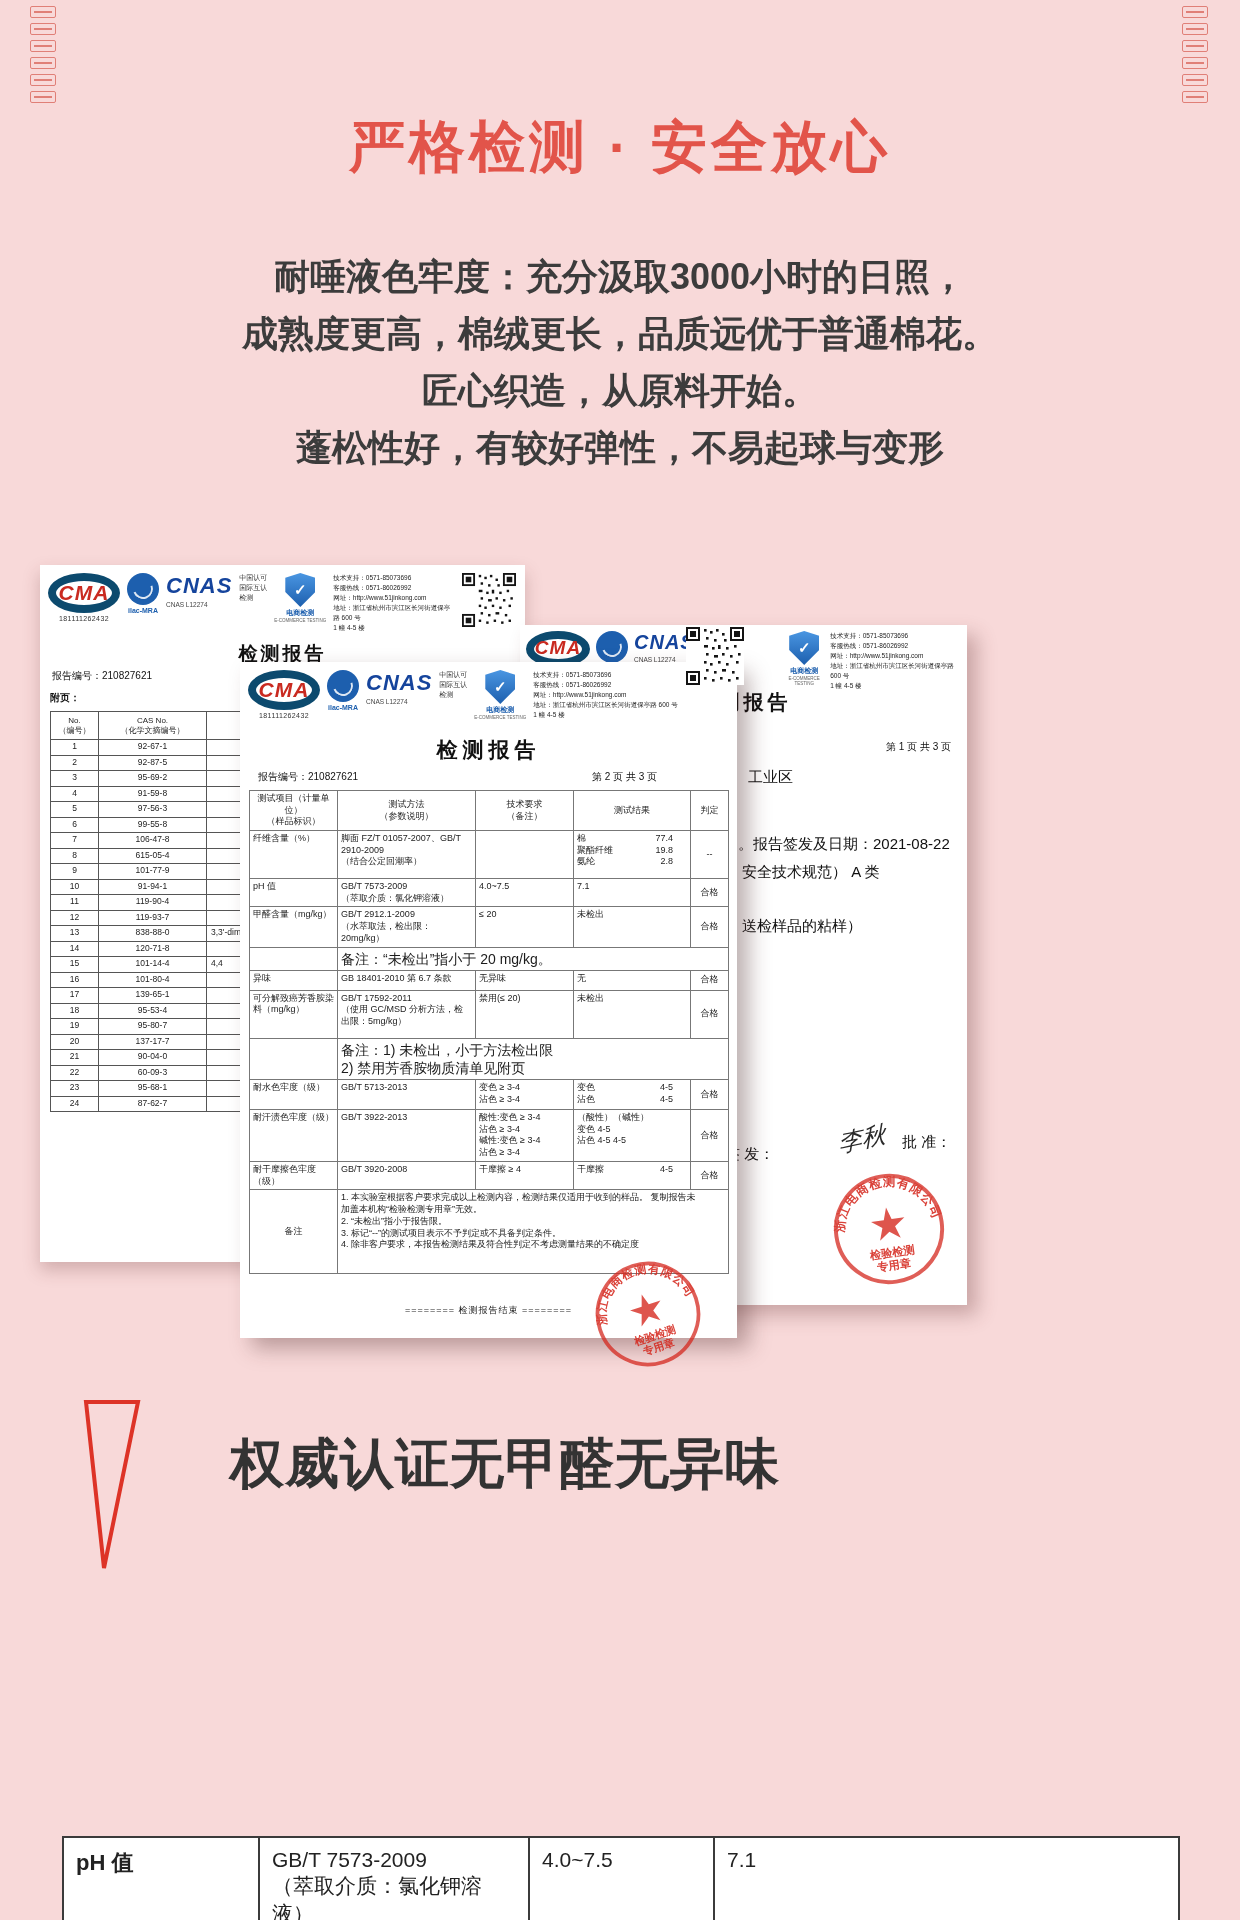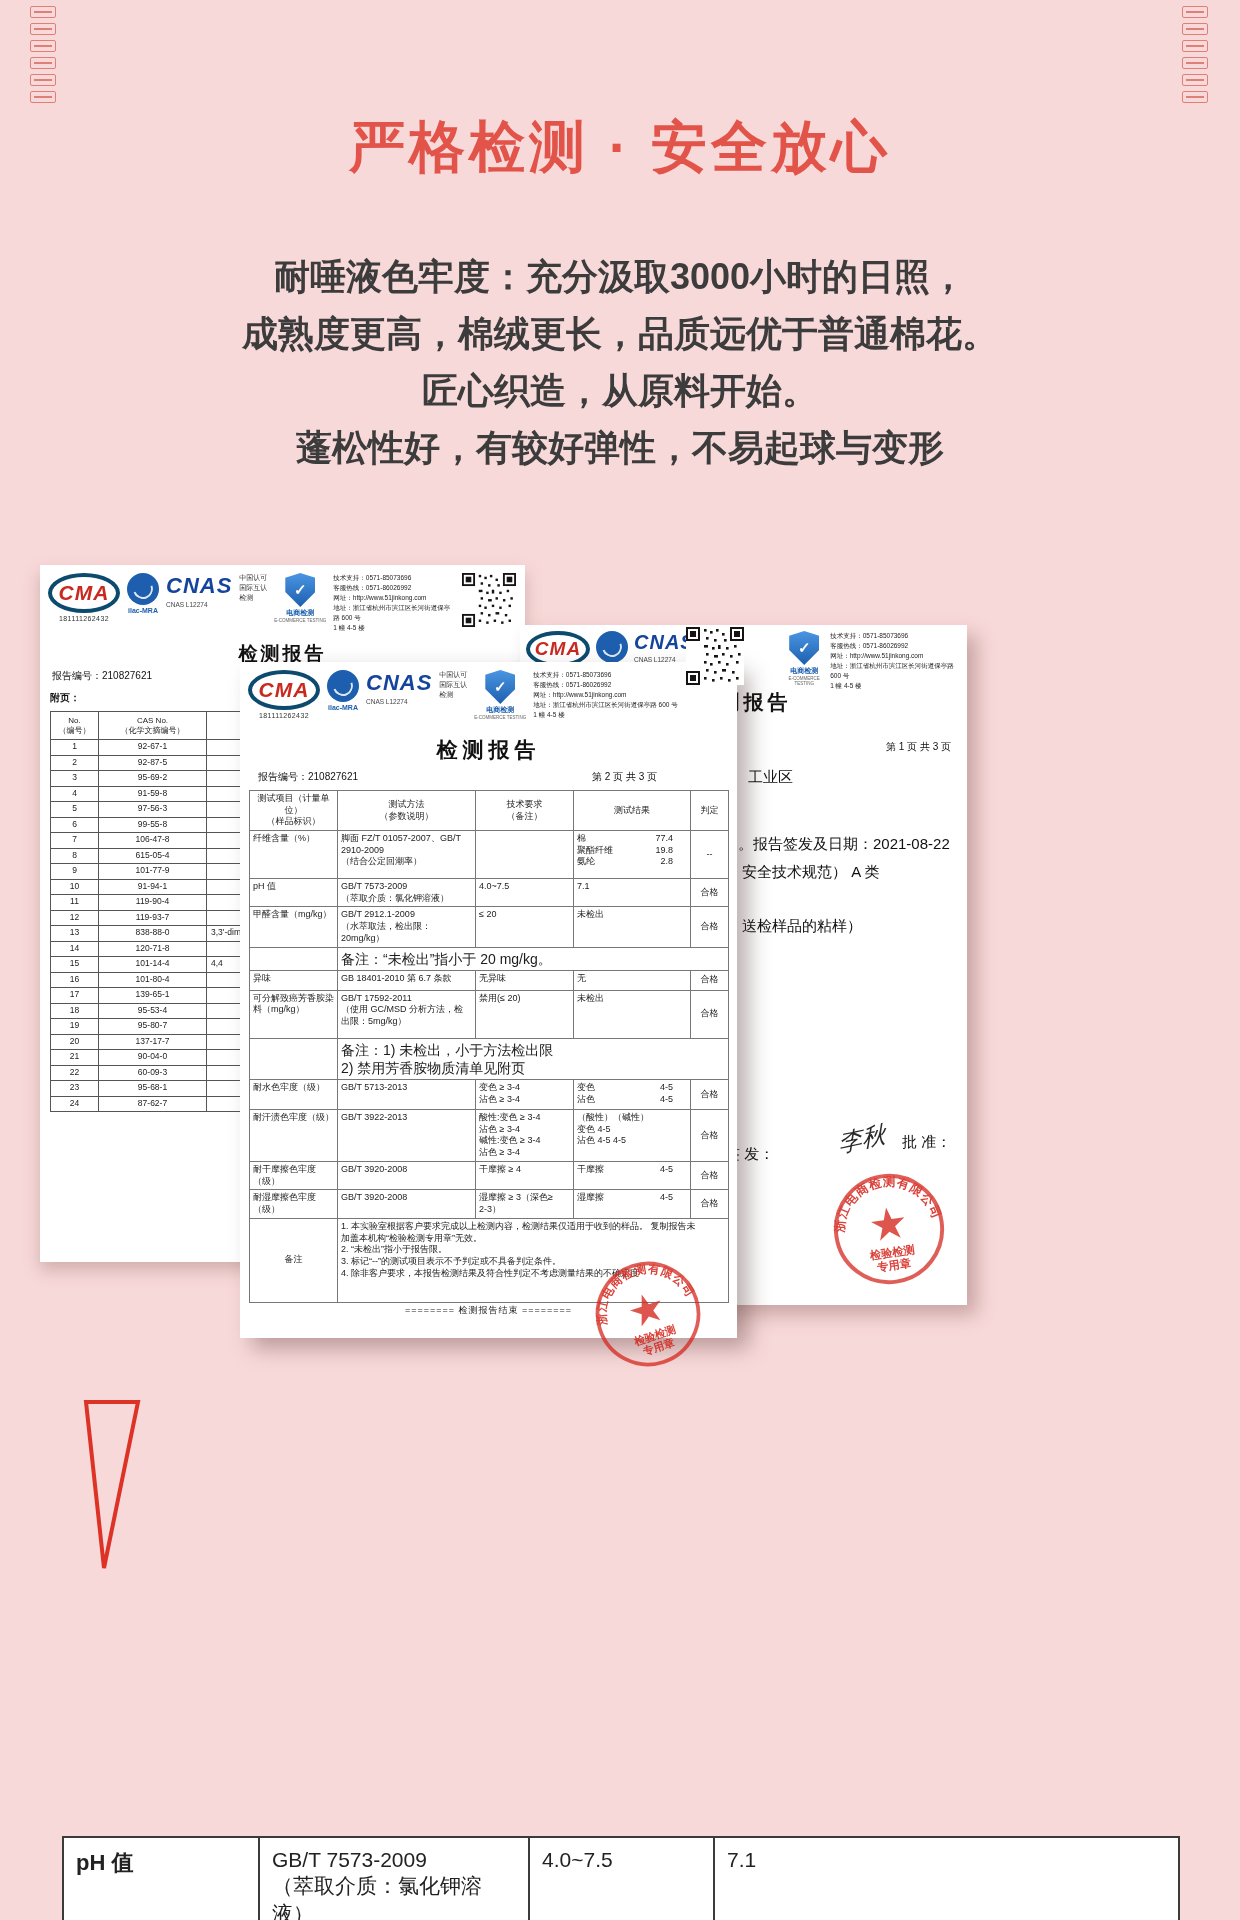--- a/index.html
+++ b/index.html
@@ -18,21 +18,21 @@
 
   
   .doc{position:absolute;background:#fff}
   .doc-left{left:40px;top:565px;width:485px;height:697px;z-index:1;box-shadow:0 8px 16px rgba(95,45,45,.25)}
   .doc-right{left:520px;top:625px;width:447px;height:680px;z-index:2;box-shadow:10px 10px 18px rgba(95,45,45,.3)}
   .doc-mid{left:240px;top:662px;width:497px;height:676px;z-index:3;box-shadow:12px 10px 20px rgba(70,35,35,.35)}
   .overlay-qr{position:absolute;left:686px;top:627px;z-index:4}
 
   
   .doc-header{display:flex;align-items:flex-start;gap:7px;padding:8px 8px 0}
-  .cma-mark{width:72px;height:40px;border:4px solid #0c4a6e;border-radius:50%;display:flex;align-items:center;justify-content:center;color:#c92a20;font-weight:bold;font-style:italic;font-size:21px;letter-spacing:1px}
+  .cma-mark{width:72px;height:40px;border:8px solid #0c4a6e;border-radius:50%;display:flex;align-items:flex-end;justify-content:center;color:#c92a20;font-weight:bold;font-style:italic;font-size:21px;letter-spacing:1px}
   .cma-no{font-size:7px;letter-spacing:.4px;color:#333;text-align:center;margin-top:2px}
   .ilac-circle{width:32px;height:32px;border-radius:50%;background:#1d5fae;position:relative;margin:0 auto}
   .ilac-circle::after{content:"";position:absolute;inset:6px;border-radius:50%;border:2px solid rgba(255,255,255,.85);border-top-color:transparent;border-left-color:transparent;transform:rotate(25deg)}
   .ilac-label{font-size:7px;color:#1d5fae;font-weight:bold;text-align:center;margin-top:2px}
   .cnas-word{display:block;font-size:22px;font-weight:bold;font-style:italic;color:#15449c;letter-spacing:1px}
   .cnas-sub{display:block;font-size:6.5px;color:#444;margin-top:2px}
   .cn-text{font-size:7px;line-height:1.4;color:#333;white-space:pre-line}
   .shield-shape{width:30px;height:34px;margin:0 auto;background:linear-gradient(180deg,#4a96e2,#1d5fae);clip-path:polygon(50% 0,100% 14%,100% 56%,50% 100%,0 56%,0 14%);color:#fff;display:flex;align-items:center;justify-content:center;font-size:15px;font-weight:bold}
   .shield-label{font-size:7px;font-weight:bold;color:#1d5fae;text-align:center;margin-top:1px}
   .shield-sub{font-size:4.5px;color:#666;text-align:center}
@@ -571,36 +571,20 @@
             <div>
 
             <div class="kv-row">
                   <span>干摩擦</span>
                   <span>4-5</span>
                 </div>
               </div>
           </td>
           <td class="v">合格</td>
         </tr>
-        <tr style="height:28px">
-          <td>耐湿摩擦色牢度（级）</td>
-          <td>GB/T 3920-2008</td>
-          <td class="pre">湿摩擦 ≥ 3（深色≥
-2-3）</td>
-          <td>
-            <div>
-
-            <div class="kv-row">
-                  <span>湿摩擦</span>
-                  <span>4-5</span>
-                </div>
-              </div>
-          </td>
-          <td class="v">合格</td>
-        </tr>
         <tr style="height:84px">
           <td class="v">备注</td>
           <td colspan="4" class="pre remarks-cell">1.  本实验室根据客户要求完成以上检测内容，检测结果仅适用于收到的样品。  复制报告未
 加盖本机构“检验检测专用章”无效。
 2.  “未检出”指小于报告限。
 3.  标记“--”的测试项目表示不予判定或不具备判定条件。
 4.  除非客户要求，本报告检测结果及符合性判定不考虑测量结果的不确定度</td>
         </tr>
       </tbody>
     </table>
@@ -663,20 +647,21 @@
           <rect x="17" y="25" width="1.3" height="1.3"></rect>
           <rect x="21" y="26" width="1.3" height="1.3"></rect>
           <rect x="25" y="25" width="1.3" height="1.3"></rect>
       </g>
     </svg>
   </div>
 
   <svg class="decor-triangle" width="60" height="175" viewBox="0 0 60 175">
     <polygon points="4,4 56,4 22,170" fill="none" stroke="#dd3327" stroke-width="4"></polygon>
   </svg>
+  <h2 class="bottom-title">权威认证无甲醛无异味</h2>
 
   <table class="big-table">
     <colgroup>
         <col style="width:196px">
         <col style="width:270px">
         <col style="width:185px">
         <col style="width:465px">
       </colgroup>
     <tbody>
       <tr>

